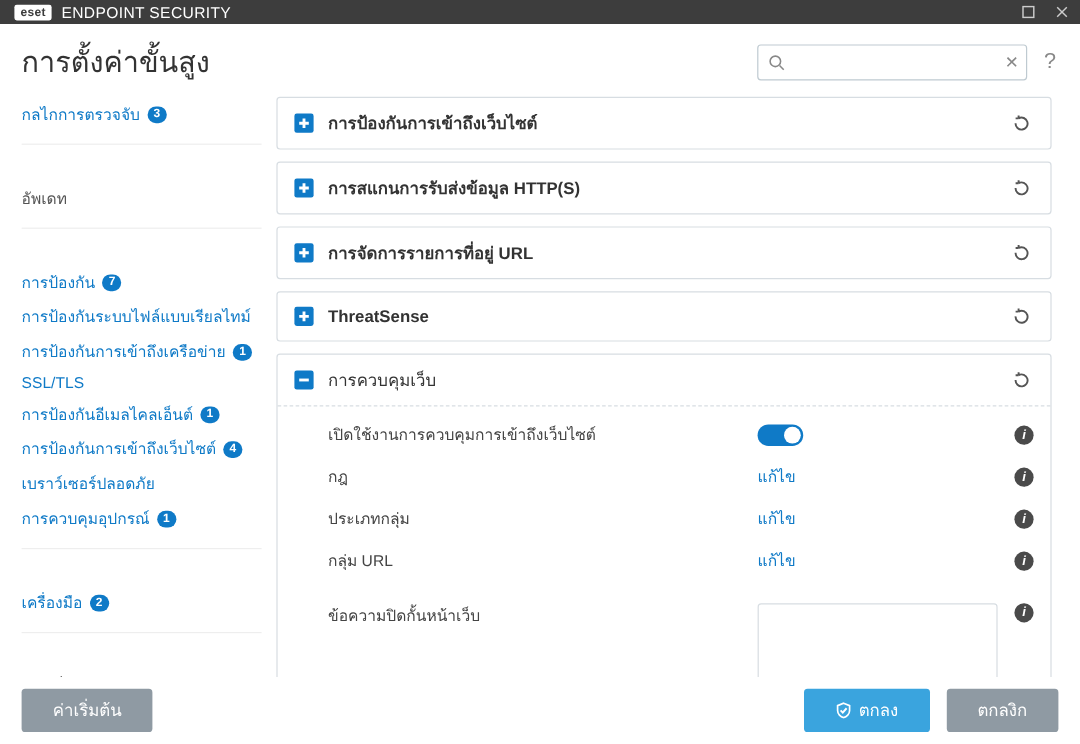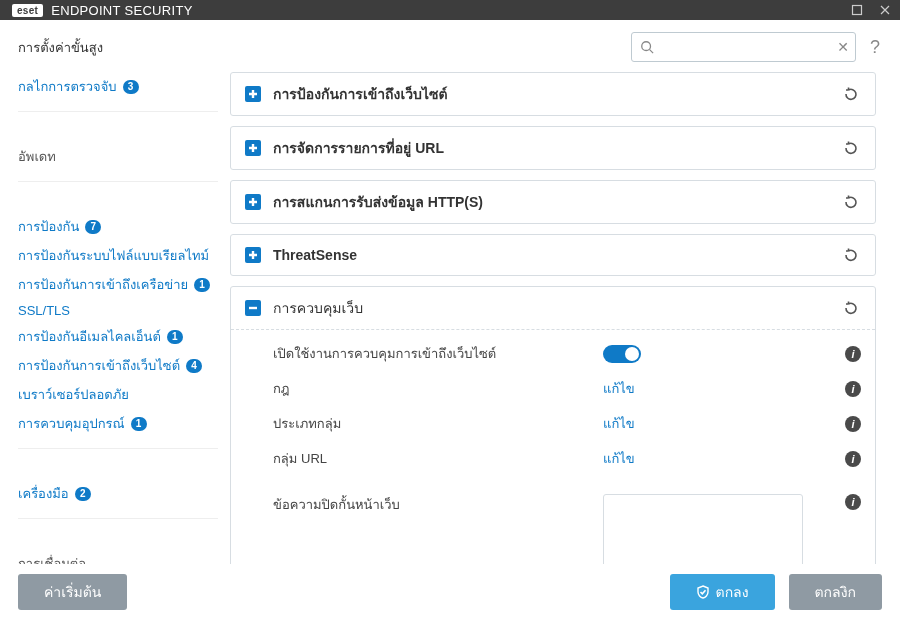--- a/index.html
+++ b/index.html
@@ -24,21 +24,21 @@
   .titlebar-title { font-weight: 300; }
   .window-controls { display: flex; gap: 14px; }
   .win-btn { width: 14px; height: 14px; display:flex; align-items:center; justify-content:center; cursor:pointer; }
   .win-btn svg { stroke:#ccc; stroke-width:1.2; fill:none; }
 
   
   .header-row {
     display: flex; align-items: center; justify-content: space-between;
     padding: 12px 16px 6px 18px; flex-shrink:0;
   }
-  .page-title { font-size: 13px; color:#333; font-weight:400; }
+  .page-title { font-size: 24px; color:#333; font-weight:400; }
   .header-right { display:flex; align-items:center; gap:10px; }
   .search-box {
     position: relative; width: 225px; height: 30px;
     border: 1px solid #bfcad1; border-radius: 3px; background:#fff;
     display:flex; align-items:center;
   }
   .search-box svg.mag { position:absolute; left:8px; width:14px; height:14px; stroke:#888; fill:none; stroke-width:1.5;}
   .search-box input {
     border:none; outline:none; width:100%; height:100%;
     padding: 0 26px 0 28px; font-size:13px; background:transparent;
@@ -94,21 +94,21 @@
   .undo-btn svg { stroke:#555; fill:none; stroke-width:1.6; }
 
   .panel.expanded .panel-head { border-bottom:1px dashed #d7dde2; }
 
   .panel-body { padding: 6px 14px 14px 42px; }
   .setting-row {
     display:flex; align-items:center; padding:7px 0;
     font-size:13px; color:#444;
   }
   .setting-label { flex: 0 0 330px; }
-  .setting-control { flex:1; display:flex; align-items:flex-end; }
+  .setting-control { flex:1; display:flex; align-items:flex-end;margin-left:28px; }
   .setting-info { width:22px; display:flex; justify-content:flex-end; }
   .info-i {
     width:16px; height:16px; border-radius:50%;
     background:#4a4a4a; color:#fff; font-size:11px; font-weight:700;
     display:flex; align-items:center; justify-content:center;
     font-style: italic;
   }
   .toggle {
     width:38px; height:18px; background:#0f7ac7; border-radius:10px;
     position:relative; cursor:pointer;
@@ -273,39 +273,39 @@
       </div>
 
       <div class="panel">
         <div class="panel-head">
           <div class="panel-head-left">
             <span class="pm-box">
                 <svg viewBox="0 0 10 10" width="10" height="10">
                   <path d="M5 1 V9 M1 5 H9"></path>
                 </svg>
               </span>
-            <span class="panel-title">การจัดการรายการที่อยู่ URL</span>
+            <span class="panel-title">การสแกนการรับส่งข้อมูล HTTP(S)</span>
           </div>
           <span class="undo-btn">
               <svg viewBox="0 0 16 16" width="16" height="16">
                 <path d="M3 8 A5 5 0 1 0 5.5 4 M5.5 4 L3 4 M5.5 4 L5.5 1.5"></path>
               </svg>
             </span>
         </div>
       </div>
 
       <div class="panel">
         <div class="panel-head">
           <div class="panel-head-left">
             <span class="pm-box">
                 <svg viewBox="0 0 10 10" width="10" height="10">
                   <path d="M5 1 V9 M1 5 H9"></path>
                 </svg>
               </span>
-            <span class="panel-title">การสแกนการรับส่งข้อมูล HTTP(S)</span>
+            <span class="panel-title">การจัดการรายการที่อยู่ URL</span>
           </div>
           <span class="undo-btn">
               <svg viewBox="0 0 16 16" width="16" height="16">
                 <path d="M3 8 A5 5 0 1 0 5.5 4 M5.5 4 L3 4 M5.5 4 L5.5 1.5"></path>
               </svg>
             </span>
         </div>
       </div>
 
       <div class="panel">

